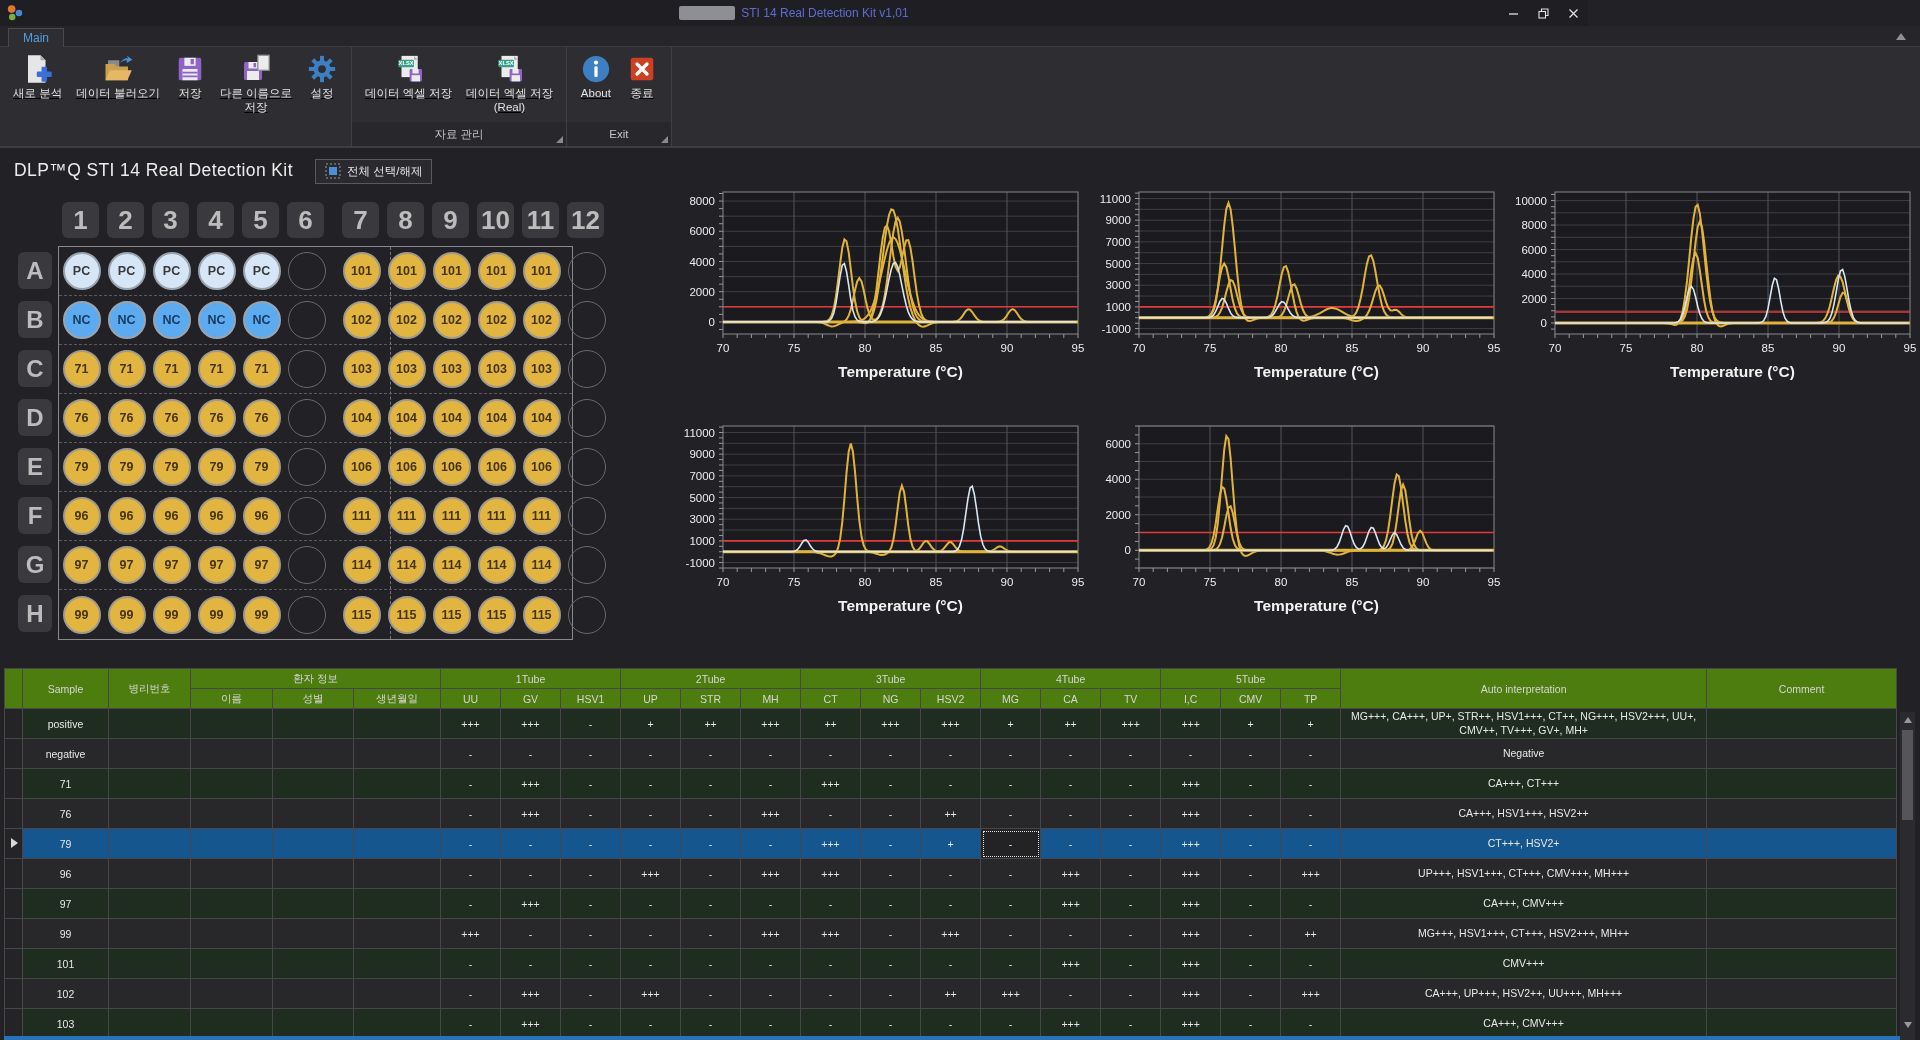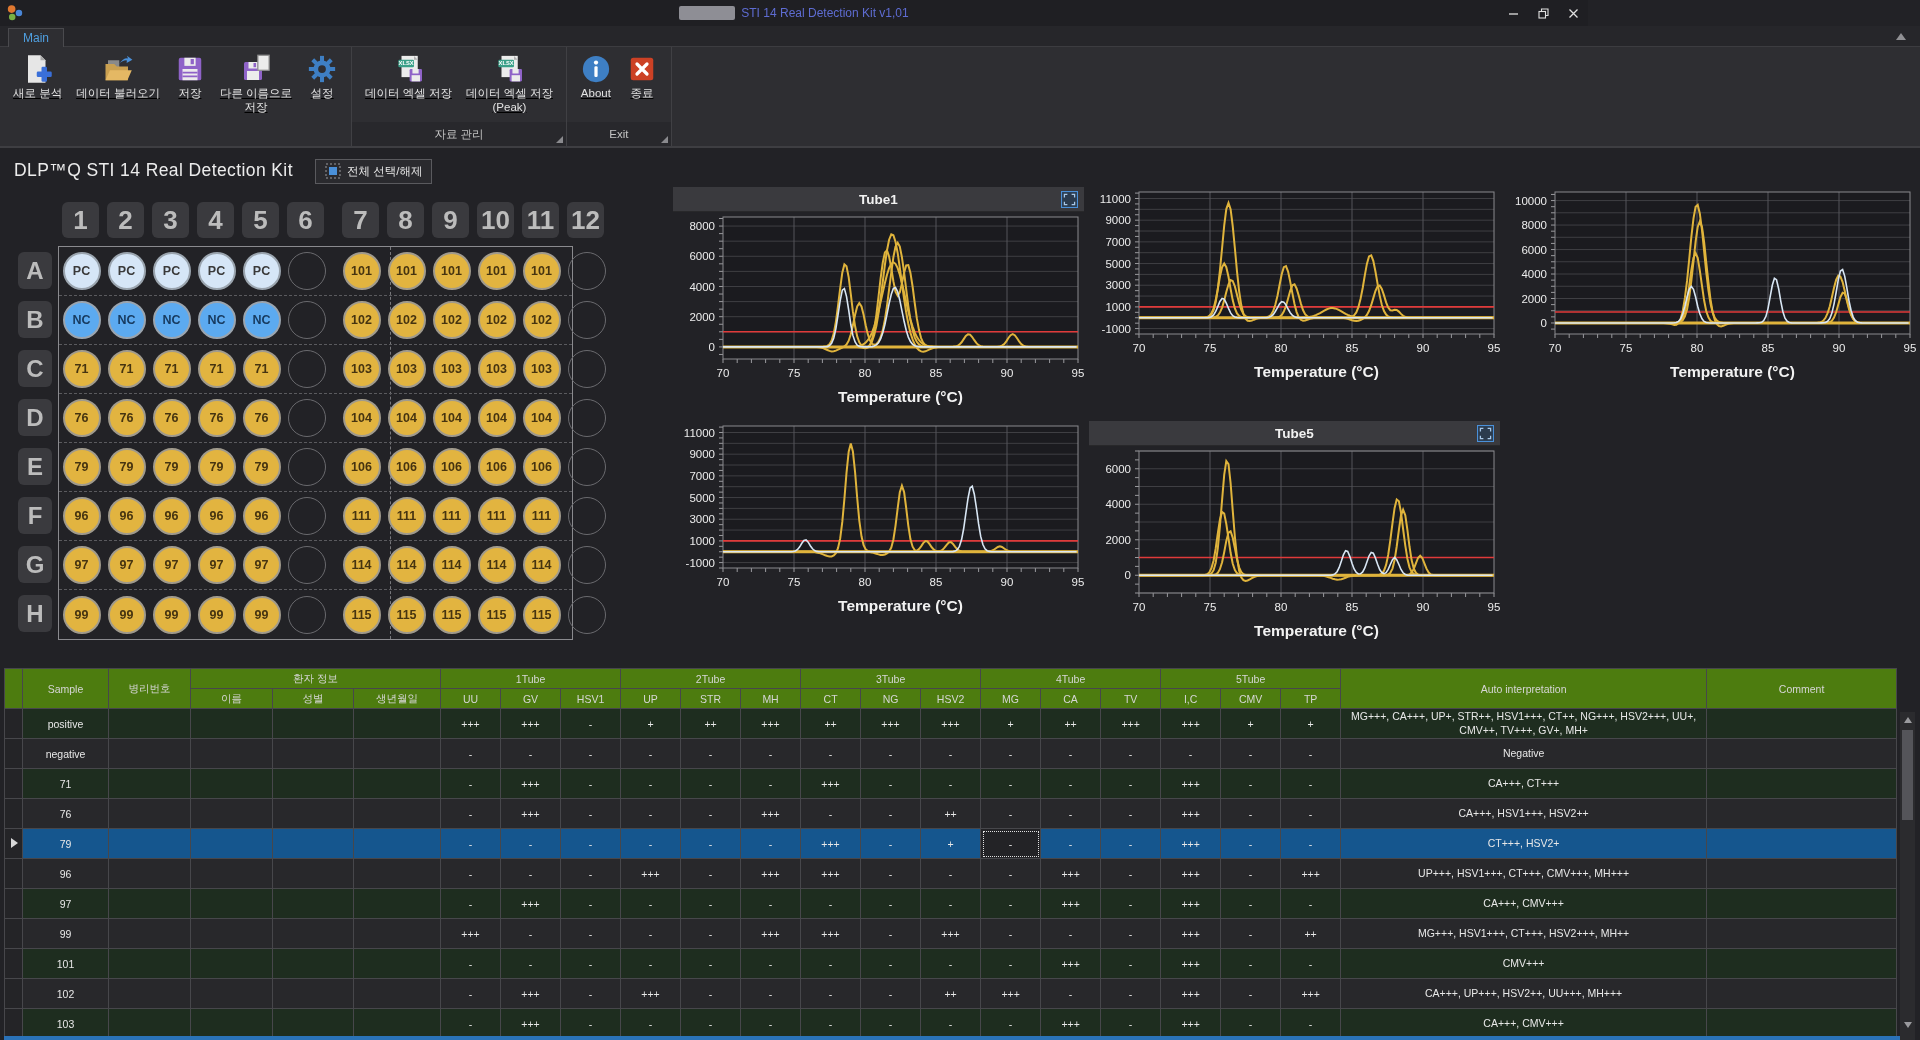--- a/index.html
+++ b/index.html
@@ -231,21 +231,21 @@
               <text x="9.7" y="9.1" font-size="4.6" font-weight="bold" fill="#fff" text-anchor="middle" font-family="Liberation Sans,sans-serif">XLSX</text>
               <g transform="translate(12.5 12) scale(0.45)">
                 <rect x="0" y="0" width="22" height="22" rx="2" fill="#8f63c8"></rect>
                 <rect x="5" y="0" width="11" height="8" fill="#ececec"></rect>
                 <rect x="3.5" y="11" width="15" height="11" fill="#ececec"></rect>
               </g>
             </svg>
           </span>
           <div class="rlabel">
             <div>데이터 엑셀 저장</div>
-            <div>(Peak)</div>
+            <div>(Real)</div>
           </div>
         </div>
       </div>
       <div class="rband">
         <span class="gname">자료 관리</span>
         <div class="gtri"></div>
       </div>
     </div><div class="rgroup">
       <div class="rbtns">
         <div class="rbtn">
@@ -432,32 +432,21 @@
       <div class="well sample">115</div>
       <div class="well sample">115</div>
       <div class="well sample">115</div>
       <div class="well sample">115</div>
       <div class="well sample">115</div>
       <div class="well empty"></div>
     </div>
   </div>
 
 <div id="charts">
-    <div class="cpanel"><div class="chead">
-        <span class="ctitle">Tube1</span>
-        <span class="expand"><svg width="17" height="17" viewBox="0 0 16 16">
-            <rect x="0.5" y="0.5" width="15" height="15" fill="#2b3b4e" stroke="#4a90d9"></rect>
-            <g stroke="#a8c8e8" stroke-width="1.2" fill="none">
-              <path d="M3.2 6V3.2H6"></path>
-              <path d="M10 3.2h2.8V6"></path>
-              <path d="M12.8 10v2.8H10"></path>
-              <path d="M6 12.8H3.2V10"></path>
-            </g>
-          </svg></span>
-      </div><svg width="411" height="201">
+    <div class="cpanel"><svg width="411" height="201">
         <rect x="50" y="5" width="355" height="142" fill="#1b1b1f"></rect>
         <clipPath id="clip0">
           <rect x="50" y="5" width="355" height="142"></rect>
         </clipPath>
         <line x1="50" y1="134.91489361702128" x2="405" y2="134.91489361702128" stroke="#3f3f43" stroke-width="1"></line>
         <line x1="50" y1="119.80851063829786" x2="405" y2="119.80851063829786" stroke="#3f3f43" stroke-width="1"></line>
         <line x1="50" y1="104.70212765957447" x2="405" y2="104.70212765957447" stroke="#3f3f43" stroke-width="1"></line>
         <line x1="50" y1="89.59574468085106" x2="405" y2="89.59574468085106" stroke="#3f3f43" stroke-width="1"></line>
         <line x1="50" y1="74.48936170212765" x2="405" y2="74.48936170212765" stroke="#3f3f43" stroke-width="1"></line>
         <line x1="50" y1="59.38297872340426" x2="405" y2="59.38297872340426" stroke="#3f3f43" stroke-width="1"></line>
@@ -810,32 +799,21 @@
         <text x="334" y="165" text-anchor="middle" fill="#ececec" font-size="11.5" font-family="Liberation Sans,sans-serif">90</text>
         <text x="405" y="165" text-anchor="middle" fill="#ececec" font-size="11.5" font-family="Liberation Sans,sans-serif">95</text>
         <rect x="50" y="5" width="355" height="142" fill="none" stroke="#8a8a8e"></rect>
         <line x1="50" y1="119.90076335877863" x2="405" y2="119.90076335877863" stroke="#e03a3a" stroke-width="1.6"></line>
         <line x1="50" y1="130.74045801526717" x2="405" y2="130.74045801526717" stroke="#e0b43c" stroke-width="3"></line>
         <path d="M50.0 130.7L52.1 130.7L54.3 130.7L56.4 130.7L58.5 130.7L60.7 130.7L62.8 130.7L64.9 130.7L67.0 130.7L69.2 130.7L71.3 130.7L73.4 130.7L75.6 130.7L77.7 130.7L79.8 130.7L82.0 130.7L84.1 130.7L86.2 130.7L88.3 130.7L90.5 130.7L92.6 130.7L94.7 130.7L96.9 130.7L99.0 130.7L101.1 130.7L103.3 130.7L105.4 130.7L107.5 130.7L109.6 130.7L111.8 130.7L113.9 130.7L116.0 130.7L118.2 130.7L120.3 130.7L122.4 130.7L124.6 130.7L126.7 130.7L128.8 130.7L130.9 130.7L133.1 130.8L135.2 130.8L137.3 130.8L139.5 130.9L141.6 131.1L143.7 131.4L145.9 131.9L148.0 132.6L150.1 133.4L152.2 134.3L154.4 135.0L156.5 135.5L158.6 135.4L160.8 134.5L162.9 132.2L165.0 127.1L167.2 117.4L169.3 100.9L171.4 77.8L173.5 51.8L175.7 30.7L177.8 22.4L179.9 30.5L182.1 51.4L184.2 77.0L186.3 99.6L188.5 115.3L190.6 124.2L192.7 128.4L194.8 130.0L197.0 130.5L199.1 130.7L201.2 130.7L203.4 130.7L205.5 130.7L207.6 130.7L209.8 130.7L211.9 130.7L214.0 130.7L216.1 130.7L218.3 130.7L220.4 130.7L222.5 130.7L224.7 130.7L226.8 130.7L228.9 130.7L231.1 130.7L233.2 130.7L235.3 130.7L237.4 130.7L239.6 130.7L241.7 130.4L243.8 129.7L246.0 128.0L248.1 125.3L250.2 122.1L252.4 120.1L254.5 120.5L256.6 123.1L258.7 126.3L260.9 128.7L263.0 130.0L265.1 130.5L267.3 130.7L269.4 130.7L271.5 130.7L273.7 130.7L275.8 130.7L277.9 130.7L280.0 130.7L282.2 130.7L284.3 130.7L286.4 130.7L288.6 130.7L290.7 130.7L292.8 130.7L295.0 130.7L297.1 130.7L299.2 130.7L301.3 130.7L303.5 130.7L305.6 130.7L307.7 130.7L309.9 130.7L312.0 130.7L314.1 130.7L316.3 130.7L318.4 130.7L320.5 130.7L322.6 130.7L324.8 130.7L326.9 130.7L329.0 130.7L331.2 130.7L333.3 130.7L335.4 130.7L337.6 130.7L339.7 130.7L341.8 130.7L343.9 130.7L346.1 130.7L348.2 130.7L350.3 130.7L352.5 130.7L354.6 130.7L356.7 130.7L358.9 130.7L361.0 130.7L363.1 130.7L365.2 130.7L367.4 130.7L369.5 130.7L371.6 130.7L373.8 130.7L375.9 130.7L378.0 130.7L380.2 130.7L382.3 130.7L384.4 130.7L386.5 130.7L388.7 130.7L390.8 130.7L392.9 130.7L395.1 130.7L397.2 130.7L399.3 130.7L401.5 130.7L403.6 130.7" fill="none" stroke="#e0b43c" stroke-width="2" clip-path="url(#clip3)"></path>
         <path d="M50.0 130.7L52.1 130.7L54.3 130.7L56.4 130.7L58.5 130.7L60.7 130.7L62.8 130.7L64.9 130.7L67.0 130.7L69.2 130.7L71.3 130.7L73.4 130.7L75.6 130.7L77.7 130.7L79.8 130.7L82.0 130.7L84.1 130.7L86.2 130.7L88.3 130.7L90.5 130.7L92.6 130.7L94.7 130.7L96.9 130.7L99.0 130.7L101.1 130.7L103.3 130.7L105.4 130.7L107.5 130.7L109.6 130.7L111.8 130.7L113.9 130.7L116.0 130.7L118.2 130.7L120.3 130.7L122.4 130.7L124.6 130.7L126.7 130.7L128.8 130.7L130.9 130.7L133.1 130.7L135.2 130.7L137.3 130.7L139.5 130.7L141.6 130.7L143.7 130.7L145.9 130.7L148.0 130.7L150.1 130.7L152.2 130.7L154.4 130.7L156.5 130.7L158.6 130.7L160.8 130.7L162.9 130.7L165.0 130.7L167.2 130.7L169.3 130.7L171.4 130.7L173.5 130.7L175.7 130.7L177.8 130.7L179.9 130.7L182.1 130.7L184.2 130.7L186.3 130.7L188.5 130.7L190.6 130.8L192.7 130.8L194.8 130.9L197.0 131.1L199.1 131.4L201.2 132.0L203.4 132.7L205.5 133.4L207.6 133.9L209.8 134.0L211.9 133.5L214.0 132.5L216.1 130.6L218.3 126.6L220.4 118.5L222.5 104.8L224.7 87.1L226.8 71.1L228.9 64.6L231.1 71.1L233.2 87.0L235.3 104.6L237.4 118.1L239.6 125.7L241.7 129.1L243.8 130.3L246.0 130.7L248.1 130.7L250.2 130.7L252.4 130.7L254.5 130.7L256.6 130.7L258.7 130.7L260.9 130.7L263.0 130.7L265.1 130.6L267.3 130.1L269.4 128.9L271.5 126.7L273.7 123.8L275.8 121.5L277.9 121.1L280.0 122.9L282.2 125.8L284.3 128.3L286.4 129.8L288.6 130.5L290.7 130.7L292.8 130.7L295.0 130.7L297.1 130.7L299.2 130.7L301.3 130.7L303.5 130.7L305.6 130.7L307.7 130.7L309.9 130.7L312.0 130.7L314.1 130.7L316.3 130.5L318.4 130.0L320.5 129.0L322.6 127.5L324.8 126.0L326.9 125.3L329.0 126.0L331.2 127.5L333.3 129.0L335.4 130.0L337.6 130.5L339.7 130.7L341.8 130.7L343.9 130.7L346.1 130.7L348.2 130.7L350.3 130.7L352.5 130.7L354.6 130.7L356.7 130.7L358.9 130.7L361.0 130.7L363.1 130.7L365.2 130.7L367.4 130.7L369.5 130.7L371.6 130.7L373.8 130.7L375.9 130.7L378.0 130.7L380.2 130.7L382.3 130.7L384.4 130.7L386.5 130.7L388.7 130.7L390.8 130.7L392.9 130.7L395.1 130.7L397.2 130.7L399.3 130.7L401.5 130.7L403.6 130.7" fill="none" stroke="#e0b43c" stroke-width="2" clip-path="url(#clip3)"></path>
         <path d="M50.0 130.7L52.1 130.7L54.3 130.7L56.4 130.7L58.5 130.7L60.7 130.7L62.8 130.7L64.9 130.7L67.0 130.7L69.2 130.7L71.3 130.7L73.4 130.7L75.6 130.7L77.7 130.7L79.8 130.7L82.0 130.7L84.1 130.7L86.2 130.7L88.3 130.7L90.5 130.7L92.6 130.7L94.7 130.7L96.9 130.7L99.0 130.7L101.1 130.7L103.3 130.7L105.4 130.7L107.5 130.7L109.6 130.7L111.8 130.7L113.9 130.7L116.0 130.7L118.2 130.7L120.3 130.5L122.4 130.0L124.6 128.5L126.7 125.8L128.8 122.3L130.9 119.5L133.1 119.0L135.2 121.2L137.3 124.7L139.5 127.8L141.6 129.6L143.7 130.4L145.9 130.7L148.0 130.7L150.1 130.7L152.2 130.7L154.4 130.7L156.5 130.7L158.6 130.7L160.8 130.7L162.9 130.7L165.0 130.7L167.2 130.7L169.3 130.7L171.4 130.7L173.5 130.7L175.7 130.7L177.8 130.7L179.9 130.7L182.1 130.7L184.2 130.7L186.3 130.7L188.5 130.7L190.6 130.7L192.7 130.7L194.8 130.7L197.0 130.7L199.1 130.7L201.2 130.7L203.4 130.7L205.5 130.7L207.6 130.7L209.8 130.7L211.9 130.7L214.0 130.7L216.1 130.7L218.3 130.7L220.4 130.7L222.5 130.7L224.7 130.7L226.8 130.7L228.9 130.7L231.1 130.7L233.2 130.7L235.3 130.7L237.4 130.7L239.6 130.7L241.7 130.7L243.8 130.7L246.0 130.7L248.1 130.7L250.2 130.7L252.4 130.7L254.5 130.7L256.6 130.7L258.7 130.7L260.9 130.7L263.0 130.7L265.1 130.7L267.3 130.7L269.4 130.7L271.5 130.7L273.7 130.7L275.8 130.7L277.9 130.7L280.0 130.6L282.2 130.1L284.3 128.7L286.4 125.3L288.6 118.6L290.7 107.5L292.8 92.7L295.0 77.5L297.1 66.9L299.2 65.2L301.3 73.2L303.5 87.5L305.6 102.9L307.7 115.4L309.9 123.5L312.0 127.8L314.1 129.7L316.3 130.4L318.4 130.7L320.5 130.7L322.6 130.7L324.8 130.7L326.9 130.7L329.0 130.7L331.2 130.7L333.3 130.7L335.4 130.7L337.6 130.7L339.7 130.7L341.8 130.7L343.9 130.7L346.1 130.7L348.2 130.7L350.3 130.7L352.5 130.7L354.6 130.7L356.7 130.7L358.9 130.7L361.0 130.7L363.1 130.7L365.2 130.7L367.4 130.7L369.5 130.7L371.6 130.7L373.8 130.7L375.9 130.7L378.0 130.7L380.2 130.7L382.3 130.7L384.4 130.7L386.5 130.7L388.7 130.7L390.8 130.7L392.9 130.7L395.1 130.7L397.2 130.7L399.3 130.7L401.5 130.7L403.6 130.7" fill="none" stroke="#d8e6f4" stroke-width="1.6" clip-path="url(#clip3)"></path>
         <text x="227.5" y="190" text-anchor="middle" fill="#f2f2f2" font-size="15.5" font-weight="bold" font-family="Liberation Sans,sans-serif">Temperature (°C)</text>
       </svg></div>
-    <div class="cpanel"><div class="chead">
-        <span class="ctitle">Tube5</span>
-        <span class="expand"><svg width="17" height="17" viewBox="0 0 16 16">
-            <rect x="0.5" y="0.5" width="15" height="15" fill="#2b3b4e" stroke="#4a90d9"></rect>
-            <g stroke="#a8c8e8" stroke-width="1.2" fill="none">
-              <path d="M3.2 6V3.2H6"></path>
-              <path d="M10 3.2h2.8V6"></path>
-              <path d="M12.8 10v2.8H10"></path>
-              <path d="M6 12.8H3.2V10"></path>
-            </g>
-          </svg></span>
-      </div><svg width="411" height="201">
+    <div class="cpanel"><svg width="411" height="201">
         <rect x="50" y="5" width="355" height="142" fill="#1b1b1f"></rect>
         <clipPath id="clip4">
           <rect x="50" y="5" width="355" height="142"></rect>
         </clipPath>
         <line x1="50" y1="147" x2="405" y2="147" stroke="#3f3f43" stroke-width="1"></line>
         <line x1="50" y1="129.25" x2="405" y2="129.25" stroke="#3f3f43" stroke-width="1"></line>
         <line x1="50" y1="111.5" x2="405" y2="111.5" stroke="#3f3f43" stroke-width="1"></line>
         <line x1="50" y1="93.75" x2="405" y2="93.75" stroke="#3f3f43" stroke-width="1"></line>
         <line x1="50" y1="76" x2="405" y2="76" stroke="#3f3f43" stroke-width="1"></line>
         <line x1="50" y1="58.25" x2="405" y2="58.25" stroke="#3f3f43" stroke-width="1"></line>

